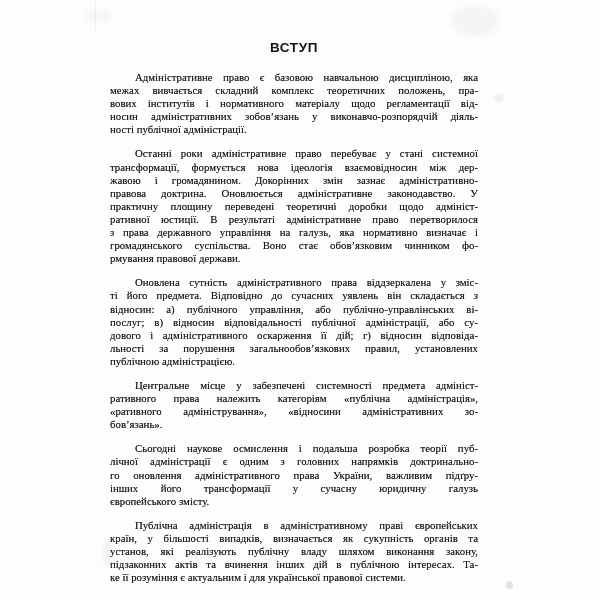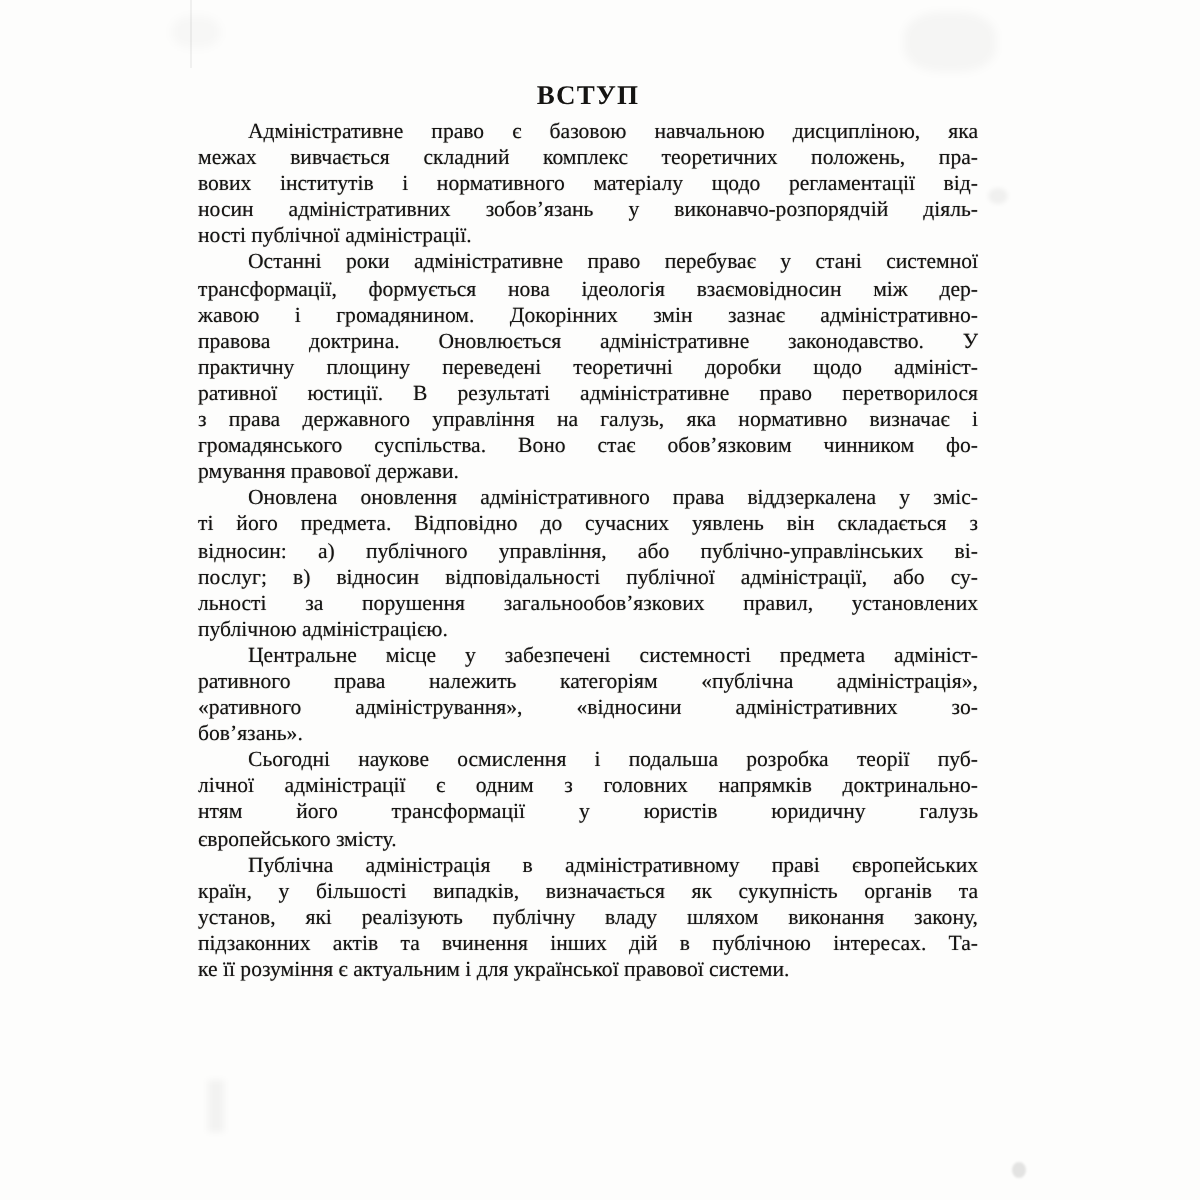--- a/index.html
+++ b/index.html
@@ -24,35 +24,35 @@
   .smudge.tr-blob{left:452px;top:6px;width:46px;height:30px;background:rgba(0,0,0,0.03);border-radius:40%;filter:blur(2px);}
   .smudge.bl-bar{left:104px;top:540px;width:8px;height:26px;background:rgba(0,0,0,0.045);filter:blur(1.5px);}
   .smudge.br-dot{left:506px;top:581px;width:7px;height:8px;background:rgba(0,0,0,0.10);border-radius:50%;filter:blur(0.5px);}
   .smudge.rm-blob{left:494px;top:94px;width:10px;height:8px;background:rgba(0,0,0,0.05);border-radius:50%;filter:blur(1px);}
   .smudge.tl-blob{left:86px;top:8px;width:24px;height:16px;background:rgba(0,0,0,0.025);border-radius:40%;filter:blur(2px);}
 
   .title{
     position:absolute;
     left:99px;top:40px;width:390px;
     text-align:center;
-    font-family:Liberation Serif, serif;
+    font-family:Liberation Sans, sans-serif;
     font-weight:bold;
     font-size:13.5px;
     letter-spacing:0.6px;
     color:var(--ink);
   }
   .doc-body{
     position:absolute;
     left:99px;top:60px;width:390px;
     color:var(--ink);
     font-size:10.8px;
     line-height:13.1px;
     text-shadow:0 0 0.45px rgba(20,20,18,0.55); 
   }
-  .para{margin:0;padding:0;}
+  .para{margin:11px;padding:0;}
   .line{
     text-align:justify;
     text-align-last:justify;
     white-space:normal;
     height:13.1px;
     overflow:visible;
   }
   .line.first{text-indent:25px;}
   .line.last{text-align-last:left;}
 </style>
@@ -82,37 +82,39 @@
         <div class="line">трансформації, формується нова ідеологія взаємовідносин між дер-</div>
         <div class="line">жавою і громадянином. Докорінних змін зазнає адміністративно-</div>
         <div class="line">правова доктрина. Оновлюється адміністративне законодавство. У</div>
         <div class="line">практичну площину переведені теоретичні доробки щодо адмініст-</div>
         <div class="line">ративної юстиції. В результаті адміністративне право перетворилося</div>
         <div class="line">з права державного управління на галузь, яка нормативно визначає і</div>
         <div class="line">громадянського суспільства. Воно стає обов’язковим чинником фо-</div>
         <div class="line last">рмування правової держави.</div>
       </div>
       <div class="para">
-        <div class="line first">Оновлена оновлення адміністративного права віддзеркалена у зміс-</div>
+        <div class="line first">Оновлена сутність адміністративного права віддзеркалена у зміс-</div>
         <div class="line">ті його предмета. Відповідно до сучасних уявлень він складається з</div>
         <div class="line">відносин: а) публічного управління, або публічно-управлінських ві-</div>
         <div class="line">послуг; в) відносин відповідальності публічної адміністрації, або су-</div>
+        <div class="line">дового і адміністративного оскарження її дій; г) відносин відповіда-</div>
         <div class="line">льності за порушення загальнообов’язкових правил, установлених</div>
         <div class="line last">публічною адміністрацією.</div>
       </div>
       <div class="para">
         <div class="line first">Центральне місце у забезпечені системності предмета адмініст-</div>
         <div class="line">ративного права належить категоріям «публічна адміністрація»,</div>
         <div class="line">«ративного адміністрування», «відносини адміністративних зо-</div>
         <div class="line last">бов’язань».</div>
       </div>
       <div class="para">
         <div class="line first">Сьогодні наукове осмислення і подальша розробка теорії пуб-</div>
         <div class="line">лічної адміністрації є одним з головних напрямків доктринально-</div>
-        <div class="line">нтям його трансформації у юристів юридичну галузь</div>
+        <div class="line">го оновлення адміністративного права України, важливим підґру-</div>
+        <div class="line">інших його трансформації у сучасну юридичну галузь</div>
         <div class="line last">європейського змісту.</div>
       </div>
       <div class="para">
         <div class="line first">Публічна адміністрація в адміністративному праві європейських</div>
         <div class="line">країн, у більшості випадків, визначається як сукупність органів та</div>
         <div class="line">установ, які реалізують публічну владу шляхом виконання закону,</div>
         <div class="line">підзаконних актів та вчинення інших дій в публічною інтересах. Та-</div>
         <div class="line last">ке її розуміння є актуальним і для української правової системи.</div>
       </div>
     </div>

